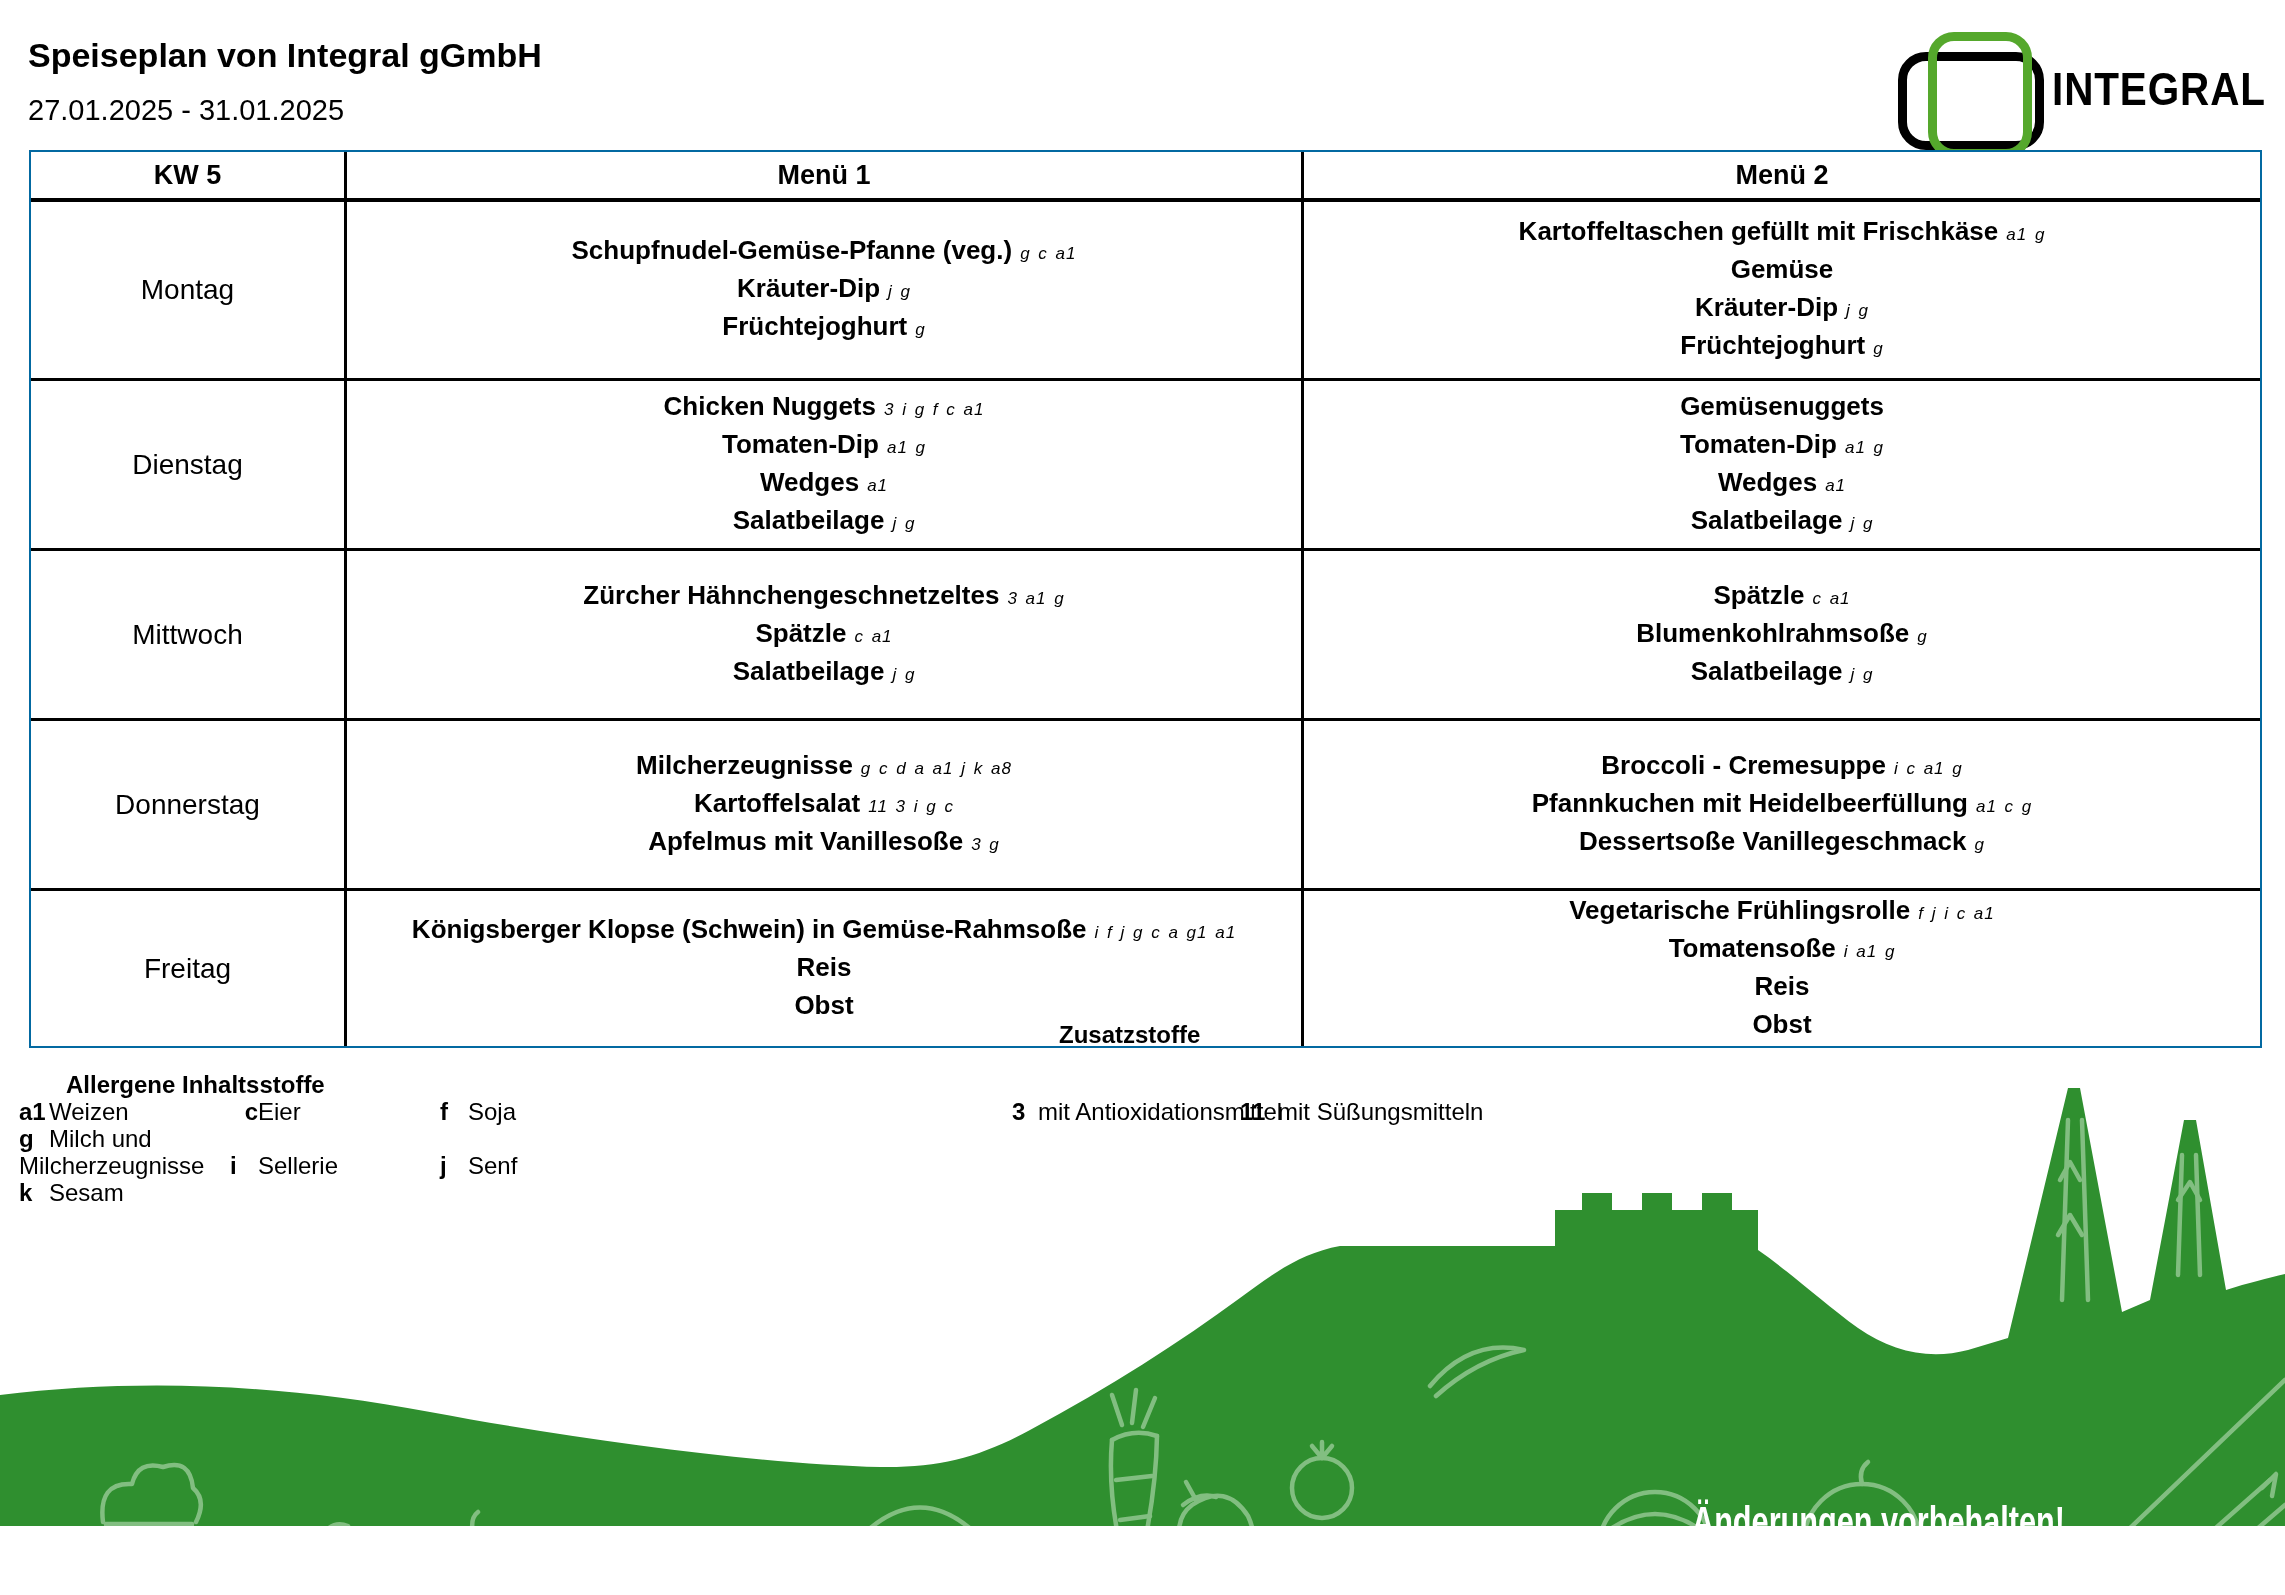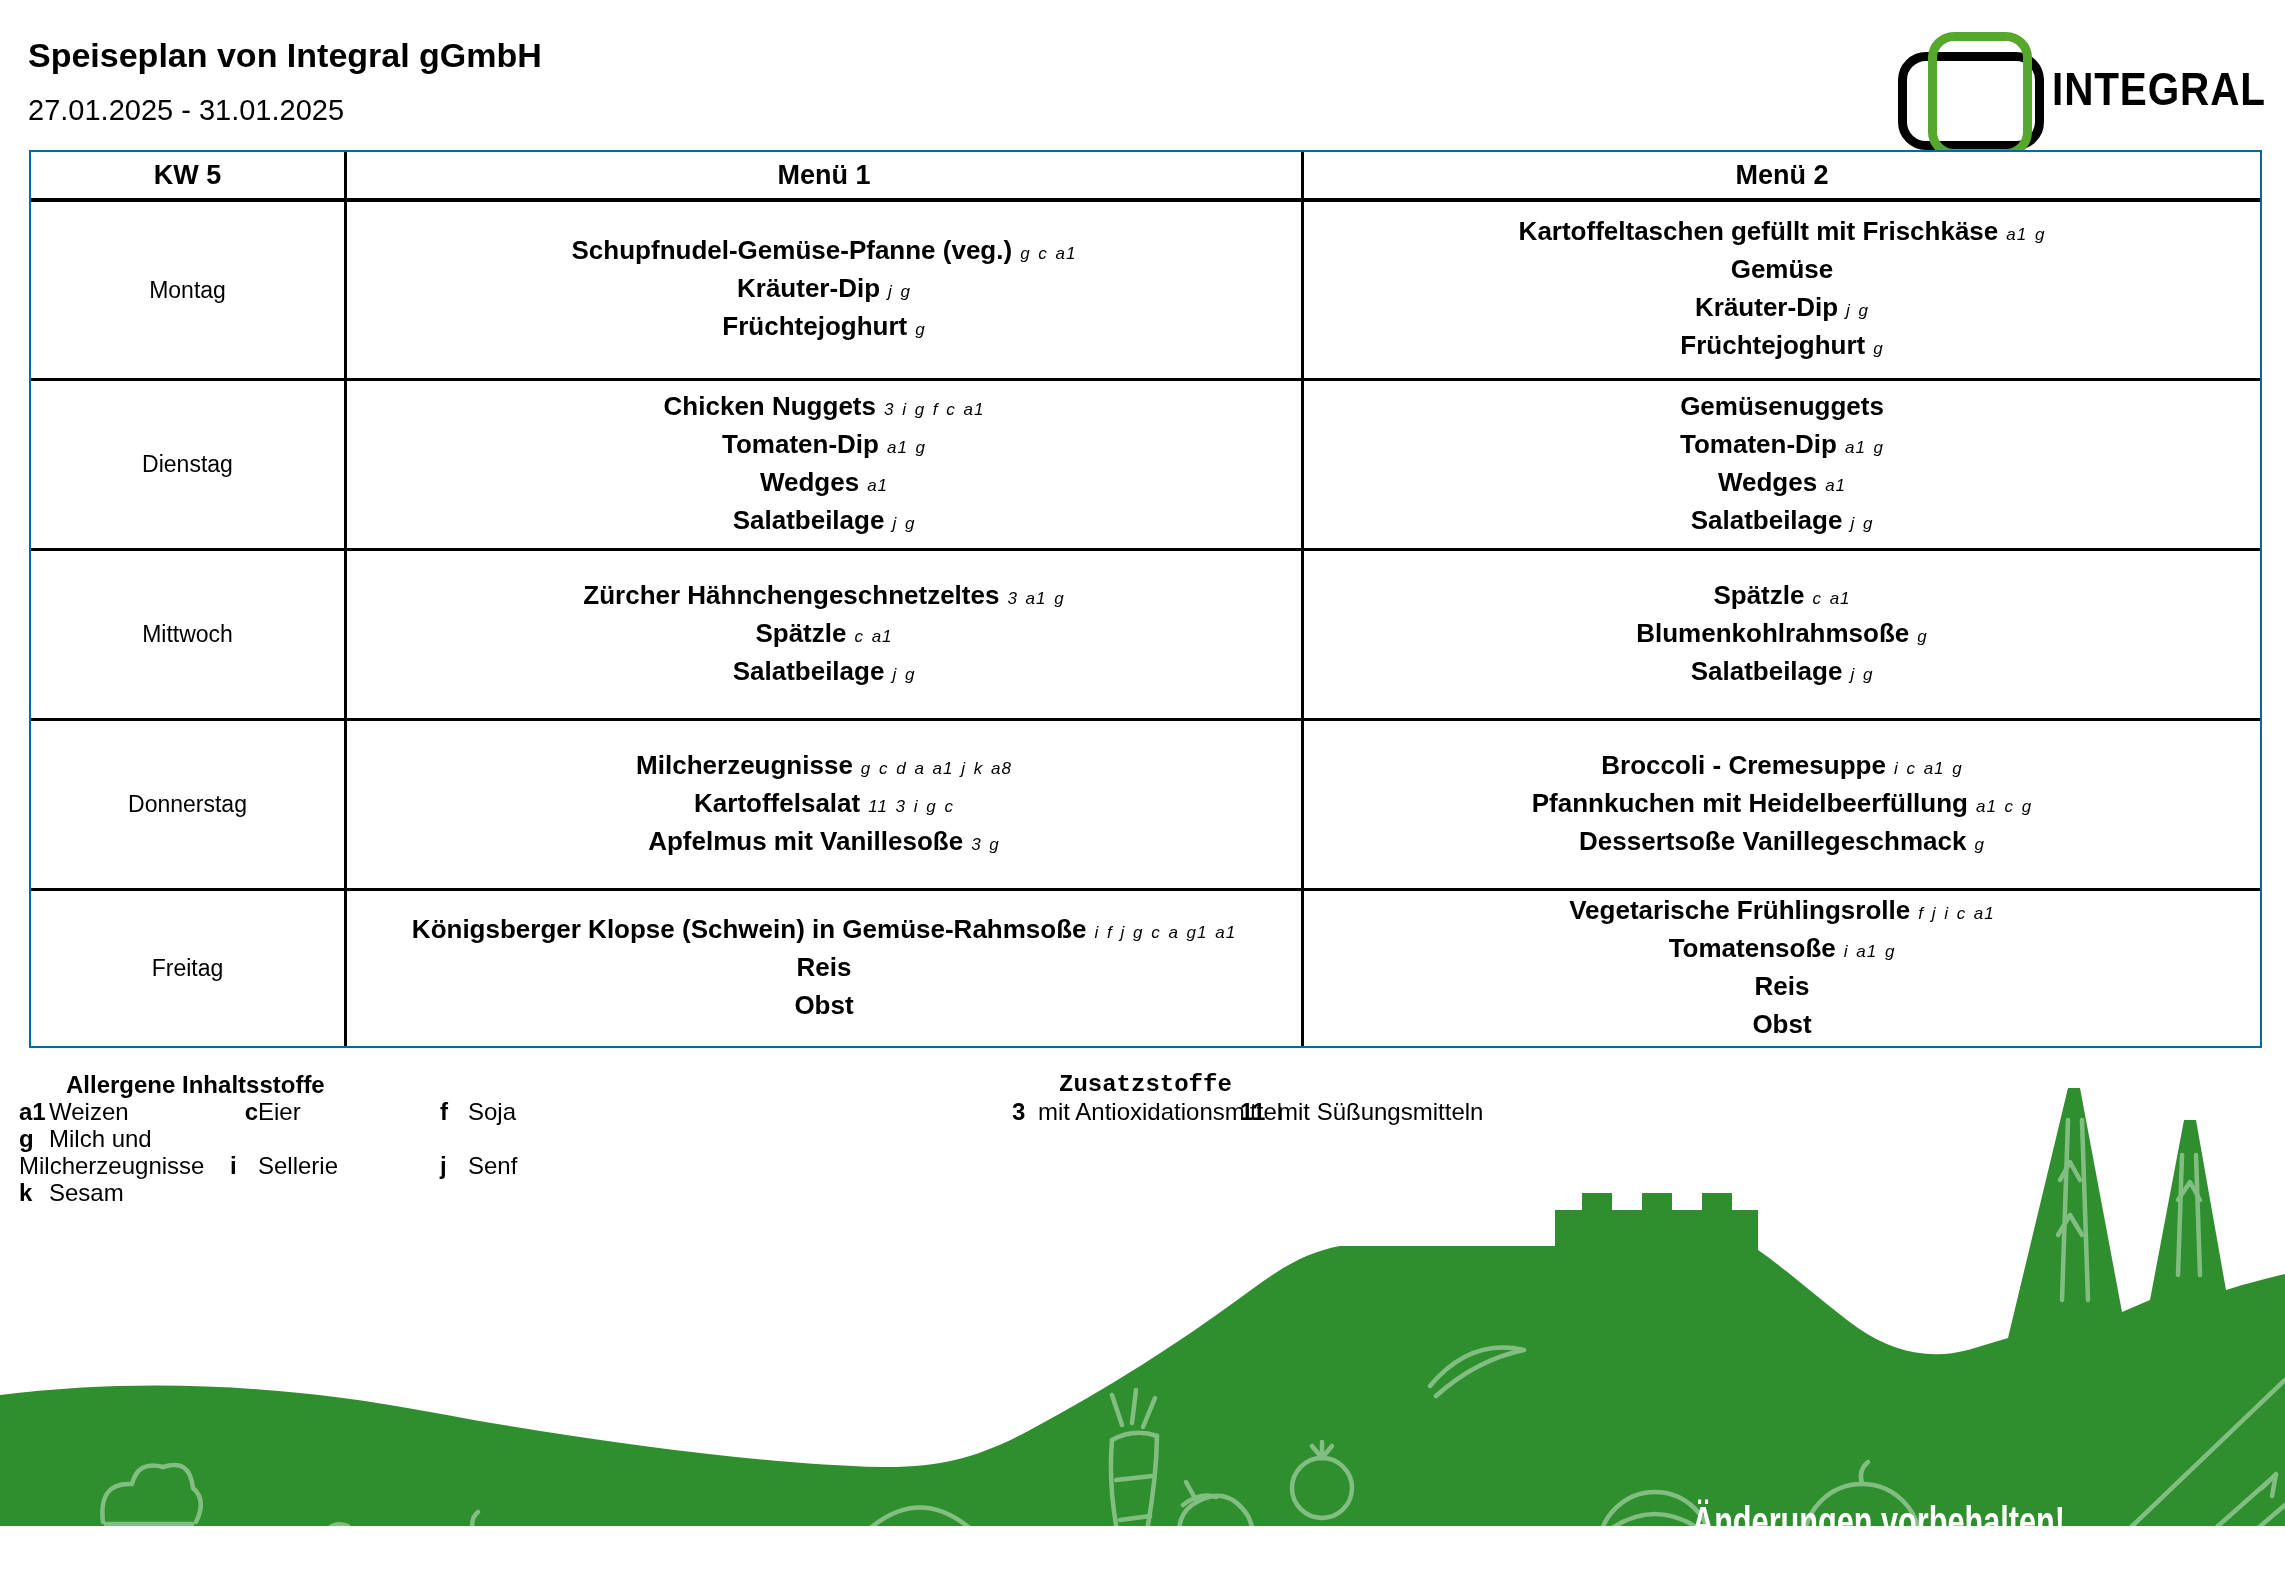--- a/index.html
+++ b/index.html
@@ -21,21 +21,21 @@
   
   .menu-table{position:absolute;left:29px;top:150px;display:grid;
               grid-template-columns:313px 957px 959px;
               grid-template-rows:46px 180px 170px 170px 170px 158px;
               border:2px solid #0369a1;background:#fff;}
   .c{box-sizing:border-box;border-left:3px solid #000;border-top:3px solid #000;}
   .nl{border-left:none;}
   .nt{border-top:none;}
   .thick{border-top-width:4px;}
   .hcell{display:flex;align-items:center;justify-content:center;font-weight:bold;font-size:27px;}
-  .day-cell{display:flex;align-items:center;justify-content:center;font-size:23px;}
+  .day-cell{display:flex;align-items:center;justify-content:center;font-size:28px;}
   .menu-cell{display:flex;flex-direction:column;align-items:center;justify-content:center;padding:4px 12px;}
   .menu-line{line-height:35px;text-align:center;white-space:nowrap;}
   .dish{font-weight:bold;font-size:26px;}
   .codes{font-size:17px;margin-left:8px;letter-spacing:1px;word-spacing:2px;font-style:italic;}
   .codes:empty{display:none;}
 
   
   .leg{position:absolute;font-size:24px;line-height:27px;white-space:nowrap;}
   .leg-title{font-weight:bold;margin-left:47px;}
   .lcode{display:inline-block;min-width:30px;font-weight:bold;}
@@ -138,21 +138,21 @@
   <div class="leg" style="left:19px;top:1125px;"><span class="lcode">g</span><span>Milch und</span></div>
   <div class="leg" style="left:19px;top:1152px;"><span>Milcherzeugnisse</span></div>
   <div class="leg" style="left:19px;top:1179px;"><span class="lcode">k</span><span>Sesam</span></div>
 
   <div class="leg" style="left:230px;top:1098px;text-align:right;"><span class="lcode2">c</span><span>Eier</span></div>
   <div class="leg" style="left:230px;top:1152px;"><span class="lcode2">i</span><span>Sellerie</span></div>
 
   <div class="leg" style="left:440px;top:1098px;"><span class="lcode2">f</span><span>Soja</span></div>
   <div class="leg" style="left:440px;top:1152px;"><span class="lcode2">j</span><span>Senf</span></div>
 
-  <div class="leg leg-title" style="left:1012px;top:1071px;font-family:Liberation Mono, monospace;">Zusatzstoffe</div>
+  <div class="leg leg-title" style="left:1012px;top:1021px;">Zusatzstoffe</div>
   <div class="leg" style="left:1012px;top:1098px;"><span class="acode">3</span><span>mit Antioxidationsmittel</span></div>
   <div class="leg" style="left:1240px;top:1098px;"><span class="acode2">11</span><span>mit Süßungsmitteln</span></div>
 
   <svg class="veg-footer" viewBox="0 0 2285 545" xmlns="http://www.w3.org/2000/svg" aria-hidden="true">
     <path fill="#2f8f2f" d="M0,345
       C140,328 280,334 430,362
       C580,390 760,414 880,417
       C940,418 980,407 1030,380
       C1110,337 1180,292 1240,248
       C1270,226 1300,203 1340,196

